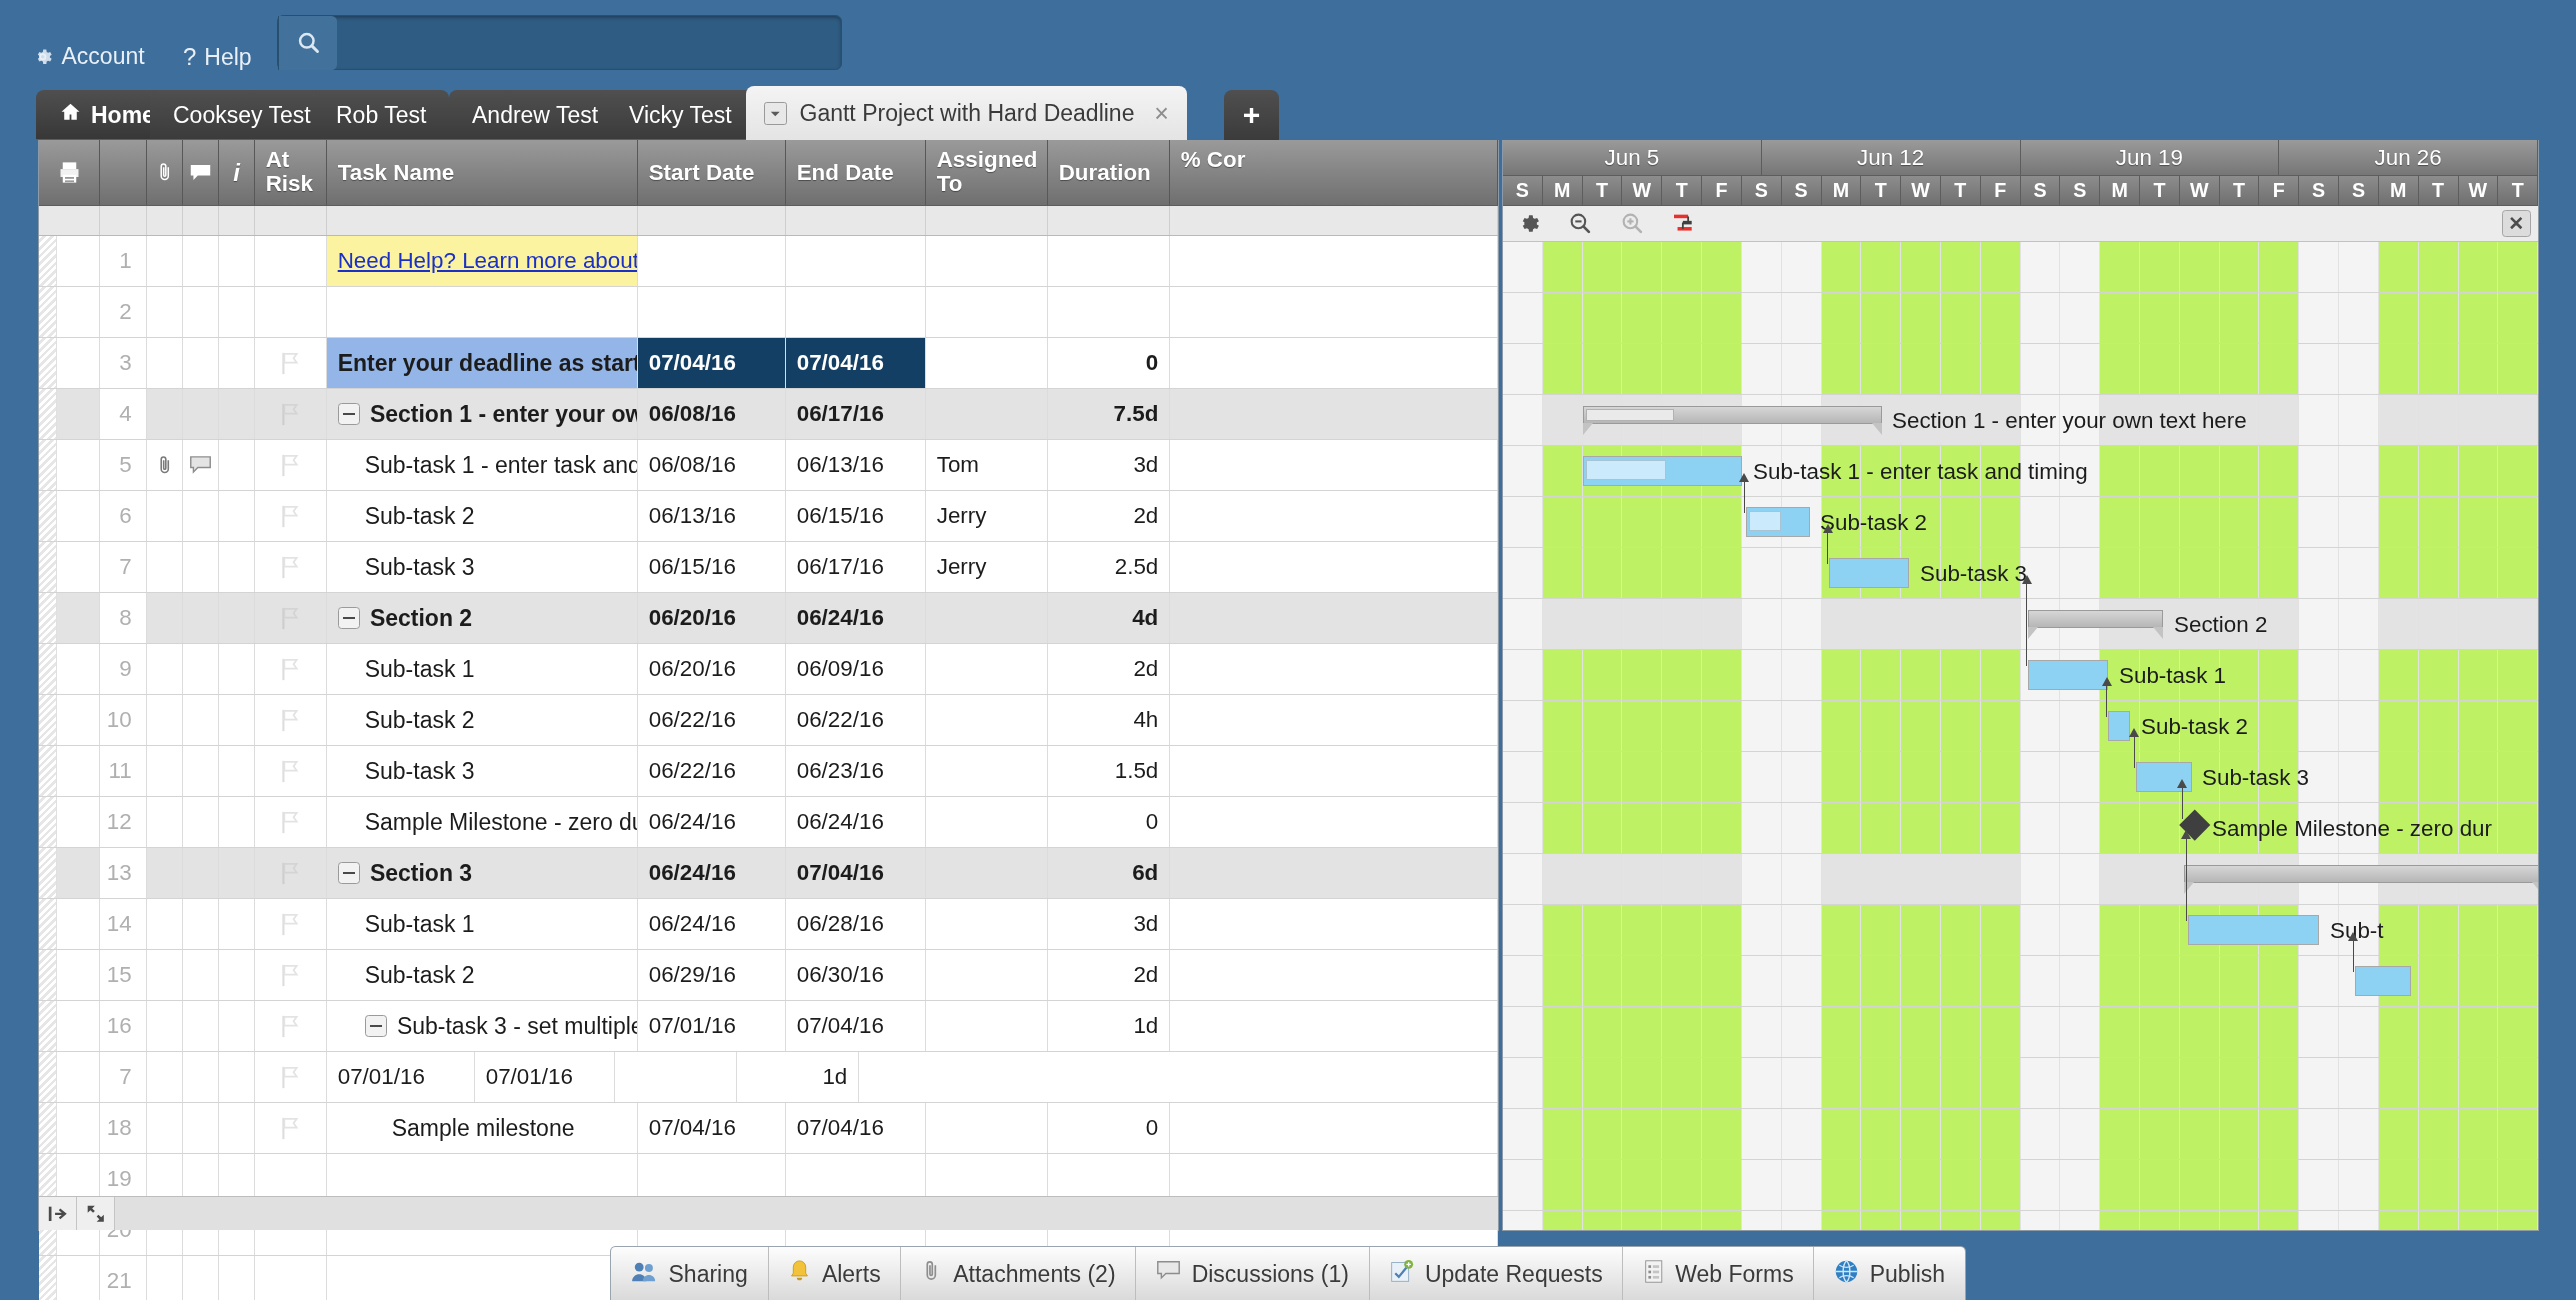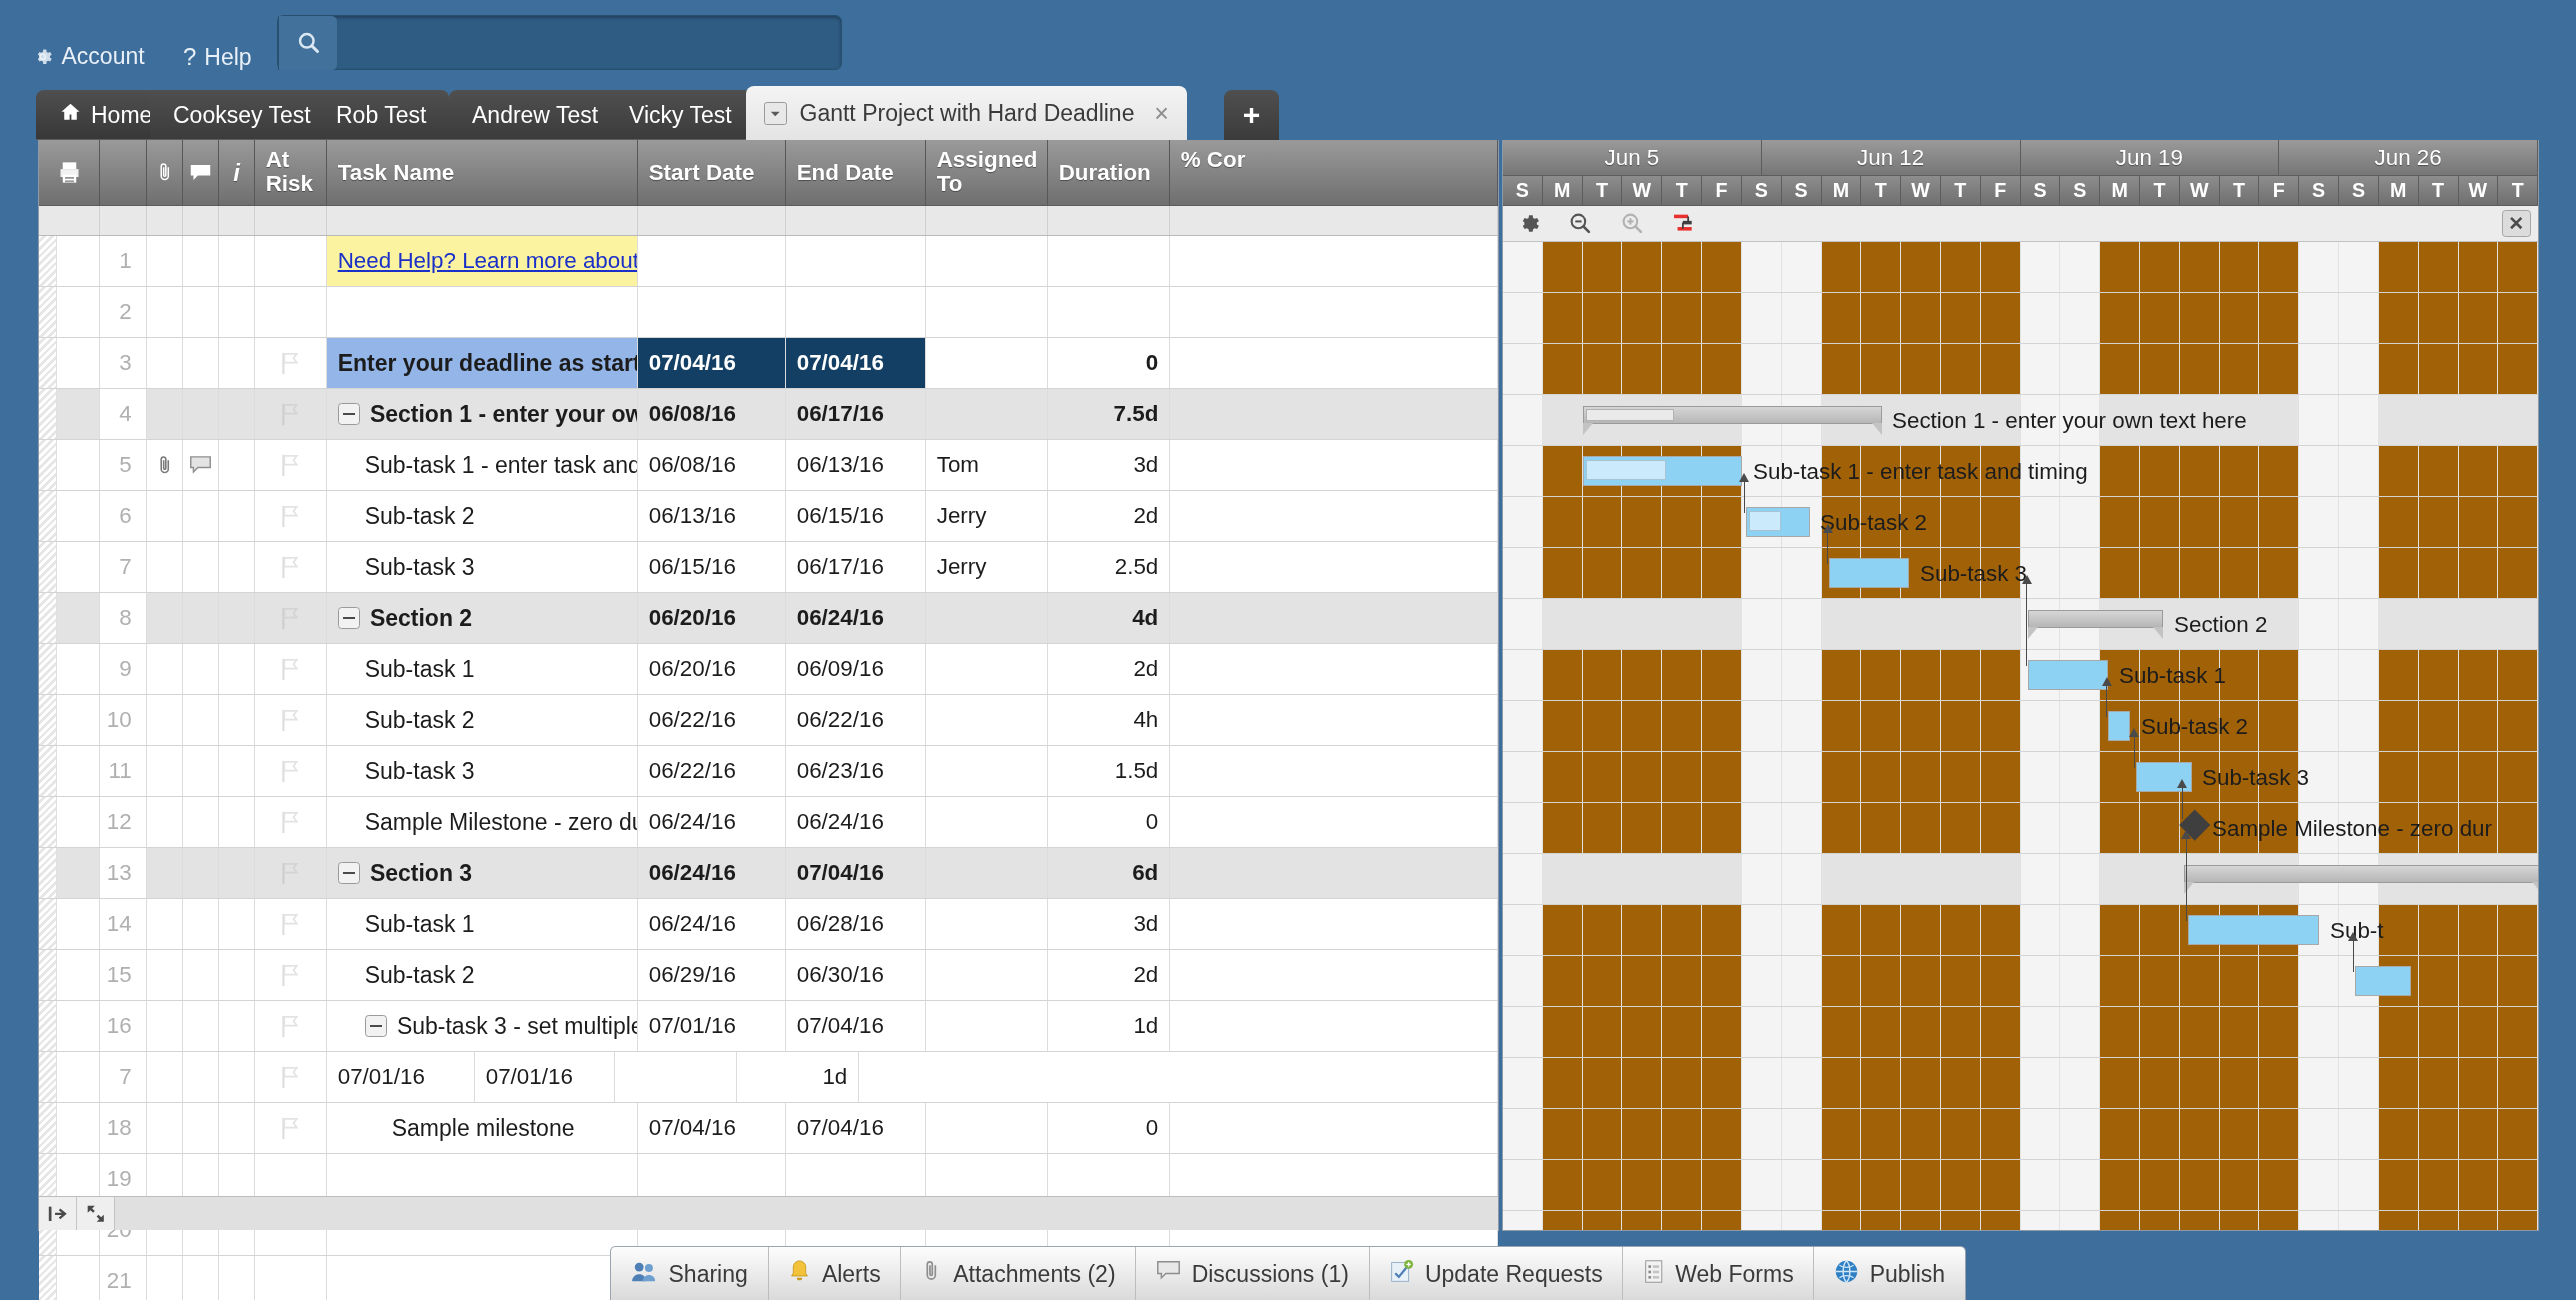--- a/index.html
+++ b/index.html
@@ -27,34 +27,34 @@
   .logo { position:absolute; right:19.7px; top:13.4px; display:flex; align-items:center; gap:12.5px; }
   .logo-mark { width:52px;height:54px; }
   .logo-txt { font-size:49px; letter-spacing:-0.9px; color:#eef4fa; font-weight:400; }
   .logo-txt b { font-weight:700; color:#fff; }
 
   
   .tabstrip { position:absolute; left:0; top:86px; width:2576px; height:54px; }
   .tab { position:absolute; bottom:0; height:50px; background:linear-gradient(#4f4f4f,#3b3b3b);
      border-radius:8px 8px 0 0; color:#fff; font-size:23px; display:flex; align-items:center;
      justify-content:center; padding:0 23px; cursor:pointer; box-shadow:0 -0.9px 0 #5d5d5d inset; white-space:nowrap;}
-  .tab.home { background:linear-gradient(#4f4f4f,#373737); font-weight:normal; gap:9px; }
+  .tab.home { background:linear-gradient(#4f4f4f,#373737); font-weight:bold; gap:9px; }
   .tab.active { background:linear-gradient(#f4f4f4,#e4e4e4); color:#3a3a3a; height:54px; z-index:5;
      box-shadow:0 0 0 0 transparent; padding:0 18px; }
   .tab .caret { width:23px;height:23px;border:0.9px solid #9a9a9a;background:#e8e8e8;border-radius:2.7px;
      display:flex;align-items:center;justify-content:center;margin-right:12.5px; flex:0 0 auto;}
   .tab .xclose { margin-left:19.7px; color:#8d8d8d; font-size:25px; }
   .tab-add { position:absolute; bottom:0; height:50px; width:55px; background:linear-gradient(#4f4f4f,#3b3b3b);
      border-radius:8px 8px 0 0; color:#fff; font-size:30px; font-weight:bold; display:flex;
      align-items:center; justify-content:center; cursor:pointer; }
 
   
   .sheet { position:absolute; left:38px; top:140px; width:1461px; height:1091px; background:#fff;
       border:0.9px solid #8e9aa5; border-top:0; }
-  .gantt { position:absolute; left:1502px; top:140px; width:1037px; height:1091px; background:#a16207;
+  .gantt { position:absolute; left:1502px; top:140px; width:1037px; height:1091px; background:#bef264;
       border:0.9px solid #8e9aa5; border-top:0; overflow:hidden;}
 
   
   .ghead { display:flex; height:66px; background:linear-gradient(#9a9a9a,#6f6f6f);
      border-bottom:0.9px solid #5d5d5d; }
   .gh { border-right:0.9px solid #585858; color:#fff; font-size:22.4px; font-weight:bold;
       display:flex; align-items:center; padding:0 10.7px; position:relative; text-shadow:0 0.9px 0.9px rgba(0,0,0,.4);}
   .gh.ctr { justify-content:center; padding:0; }
   .gh.wrap { line-height:1.08; display:block; padding-top:8px; }
   .subhead { display:flex; height:30px; background:#e8e8e8; border-bottom:0.9px solid #b9b9b9; }

